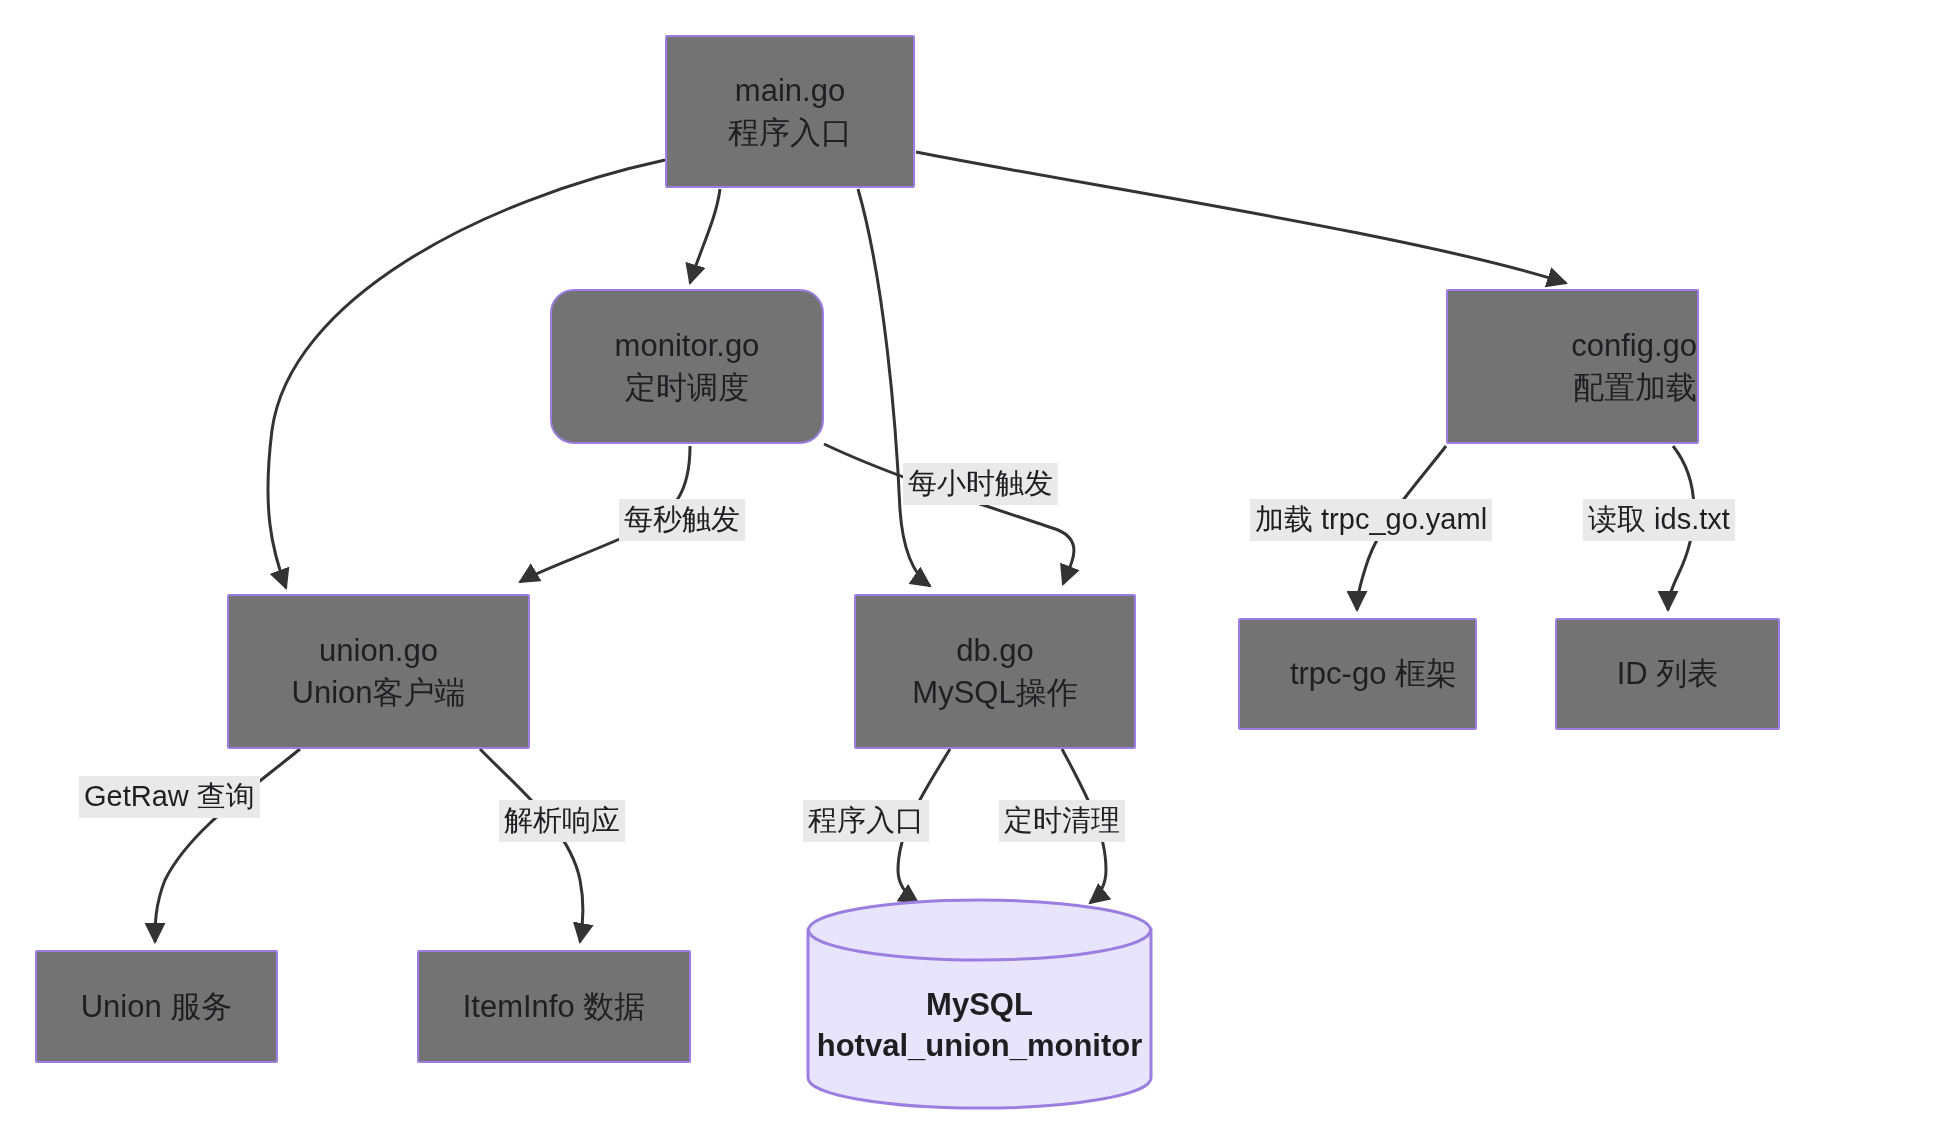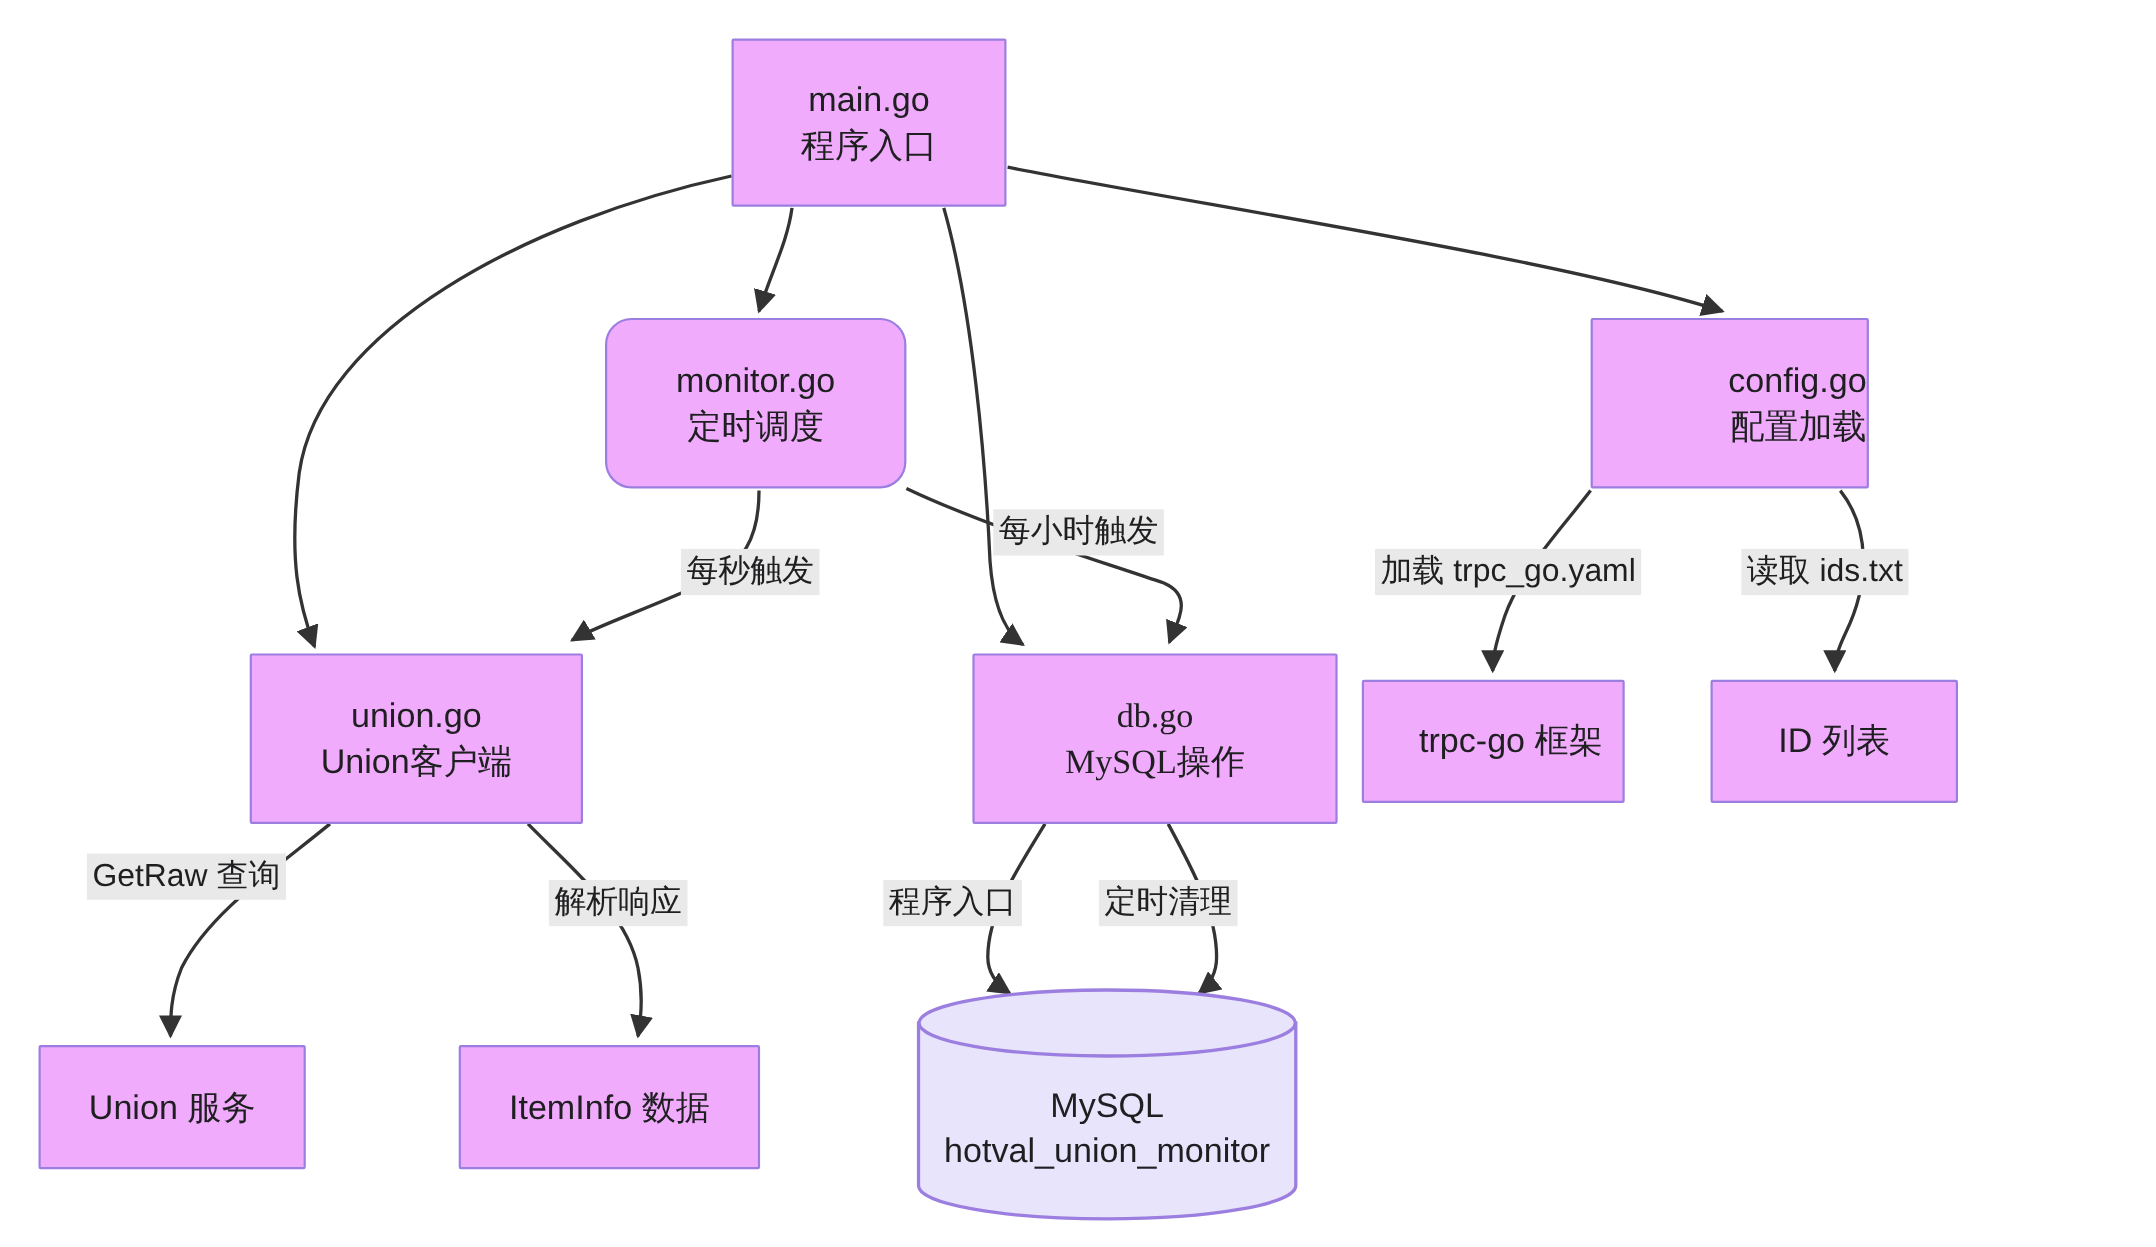--- a/index.html
+++ b/index.html
@@ -22,21 +22,21 @@
   #edges {
     position: absolute;
     left: 0;
     top: 0;
     width: 1960px;
     height: 1134px;
   }
   .node {
     position: absolute;
     box-sizing: border-box;
-    background: #f0abfc;
+    background: #737373;
     border: 2px solid #9b7ee0;
     border-radius: 2px;
     display: flex;
     flex-direction: column;
     align-items: center;
     justify-content: center;
     color: #1f1f21;
     font-size: 31px;
     line-height: 1.33;
     text-align: center;
@@ -118,42 +118,42 @@
   <div class="node" style="left:1446px; top:289px; width:253px; height:155px;align-items:flex-end;">
     <span class="ln">config.go</span>
     <span class="ln">配置加载</span>
   </div>
 
   <div class="node" style="left:227px; top:594px; width:303px; height:155px;">
     <span class="ln">union.go</span>
     <span class="ln">Union客户端</span>
   </div>
 
-  <div class="node" style="left:884px; top:594px; width:332px; height:155px;font-family:Liberation Serif, serif;">
+  <div class="node" style="left:854px; top:594px; width:282px; height:155px;">
     <span class="ln">db.go</span>
     <span class="ln">MySQL操作</span>
   </div>
 
   <div class="node" style="left:1238px; top:618px; width:239px; height:112px;padding-left:32px;">
     <span class="ln">trpc-go 框架</span>
   </div>
 
   <div class="node" style="left:1555px; top:618px; width:225px; height:112px;">
     <span class="ln">ID 列表</span>
   </div>
 
   <div class="node" style="left:35px; top:950px; width:243px; height:113px;">
     <span class="ln">Union 服务</span>
   </div>
 
   <div class="node" style="left:417px; top:950px; width:274px; height:113px;">
     <span class="ln">ItemInfo 数据</span>
   </div>
 
-  <div class="cyl" style="left:833px; top:898px; width:347px; height:212px;">
+  <div class="cyl" style="left:806px; top:898px; width:347px; height:212px;font-weight:bold;">
     <svg width="347" height="212" viewBox="0 0 347 212" xmlns="http://www.w3.org/2000/svg">
       <path d="M 2 32 L 2 180 A 171 30 0 0 0 345 180 L 345 32 Z" fill="#e7e4fb" stroke="#9b7ee0" stroke-width="3"></path>
       <ellipse cx="173.5" cy="32" rx="171" ry="30" fill="#e7e4fb" stroke="#9b7ee0" stroke-width="3"></ellipse>
     </svg>
     <span class="cyl-label" style="top:86px;">MySQL</span>
     <span class="cyl-label" style="top:127px;">hotval_union_monitor</span>
   </div>
 
   <div class="elabel" style="left:619px; top:499px;">每秒触发</div>
 

